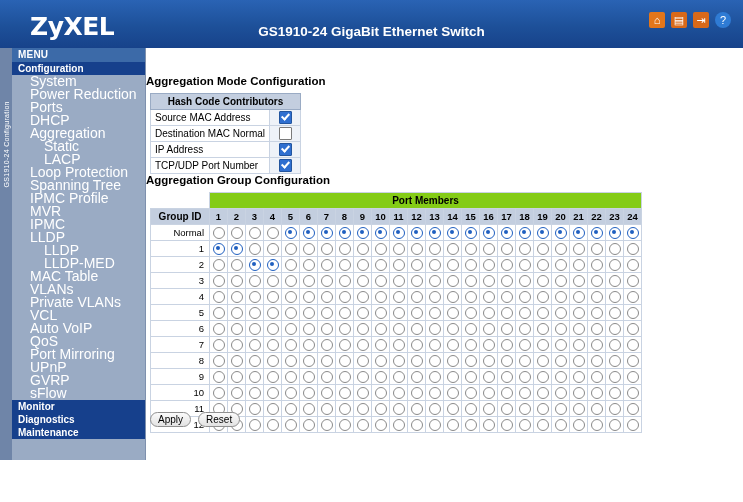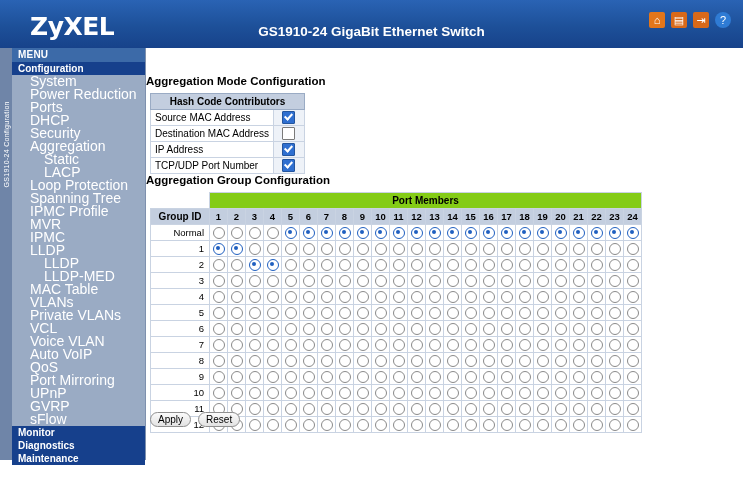--- a/index.html
+++ b/index.html
@@ -302,37 +302,35 @@
   </div>
 
   <div class="sidebar">
     <div class="menu-title">MENU</div>
     <div id="sidebar-items">
         <div class="menu-section">Configuration</div>
         <div class="menu-item l1">System</div>
         <div class="menu-item l1">Power Reduction</div>
         <div class="menu-item l1">Ports</div>
         <div class="menu-item l1">DHCP</div>
-        <div class="menu-item l1">Security</div>
         <div class="menu-item l1">Aggregation</div>
         <div class="menu-item l2">Static</div>
         <div class="menu-item l2">LACP</div>
         <div class="menu-item l1">Loop Protection</div>
         <div class="menu-item l1">Spanning Tree</div>
         <div class="menu-item l1">IPMC Profile</div>
         <div class="menu-item l1">MVR</div>
         <div class="menu-item l1">IPMC</div>
         <div class="menu-item l1">LLDP</div>
         <div class="menu-item l2">LLDP</div>
         <div class="menu-item l2">LLDP-MED</div>
         <div class="menu-item l1">MAC Table</div>
         <div class="menu-item l1">VLANs</div>
         <div class="menu-item l1">Private VLANs</div>
         <div class="menu-item l1">VCL</div>
-        <div class="menu-item l1">Voice VLAN</div>
         <div class="menu-item l1">Auto VoIP</div>
         <div class="menu-item l1">QoS</div>
         <div class="menu-item l1">Port Mirroring</div>
         <div class="menu-item l1">UPnP</div>
         <div class="menu-item l1">GVRP</div>
         <div class="menu-item l1">sFlow</div>
         <div class="menu-section">Monitor</div>
         <div class="menu-section">Diagnostics</div>
         <div class="menu-section">Maintenance</div>
       </div>
@@ -347,21 +345,21 @@
         <tr>
           <th colspan="2">Hash Code Contributors</th>
         </tr>
       </thead>
       <tbody id="hash-rows">
           <tr>
             <td>Source MAC Address</td>
             <td class="cb"><span class="chk on"></span></td>
           </tr>
           <tr>
-            <td>Destination MAC Address</td>
+            <td>Destination MAC Normal</td>
             <td class="cb"><span class="chk"></span></td>
           </tr>
           <tr>
             <td>IP Address</td>
             <td class="cb"><span class="chk on"></span></td>
           </tr>
           <tr>
             <td>TCP/UDP Port Number</td>
             <td class="cb"><span class="chk on"></span></td>
           </tr>

